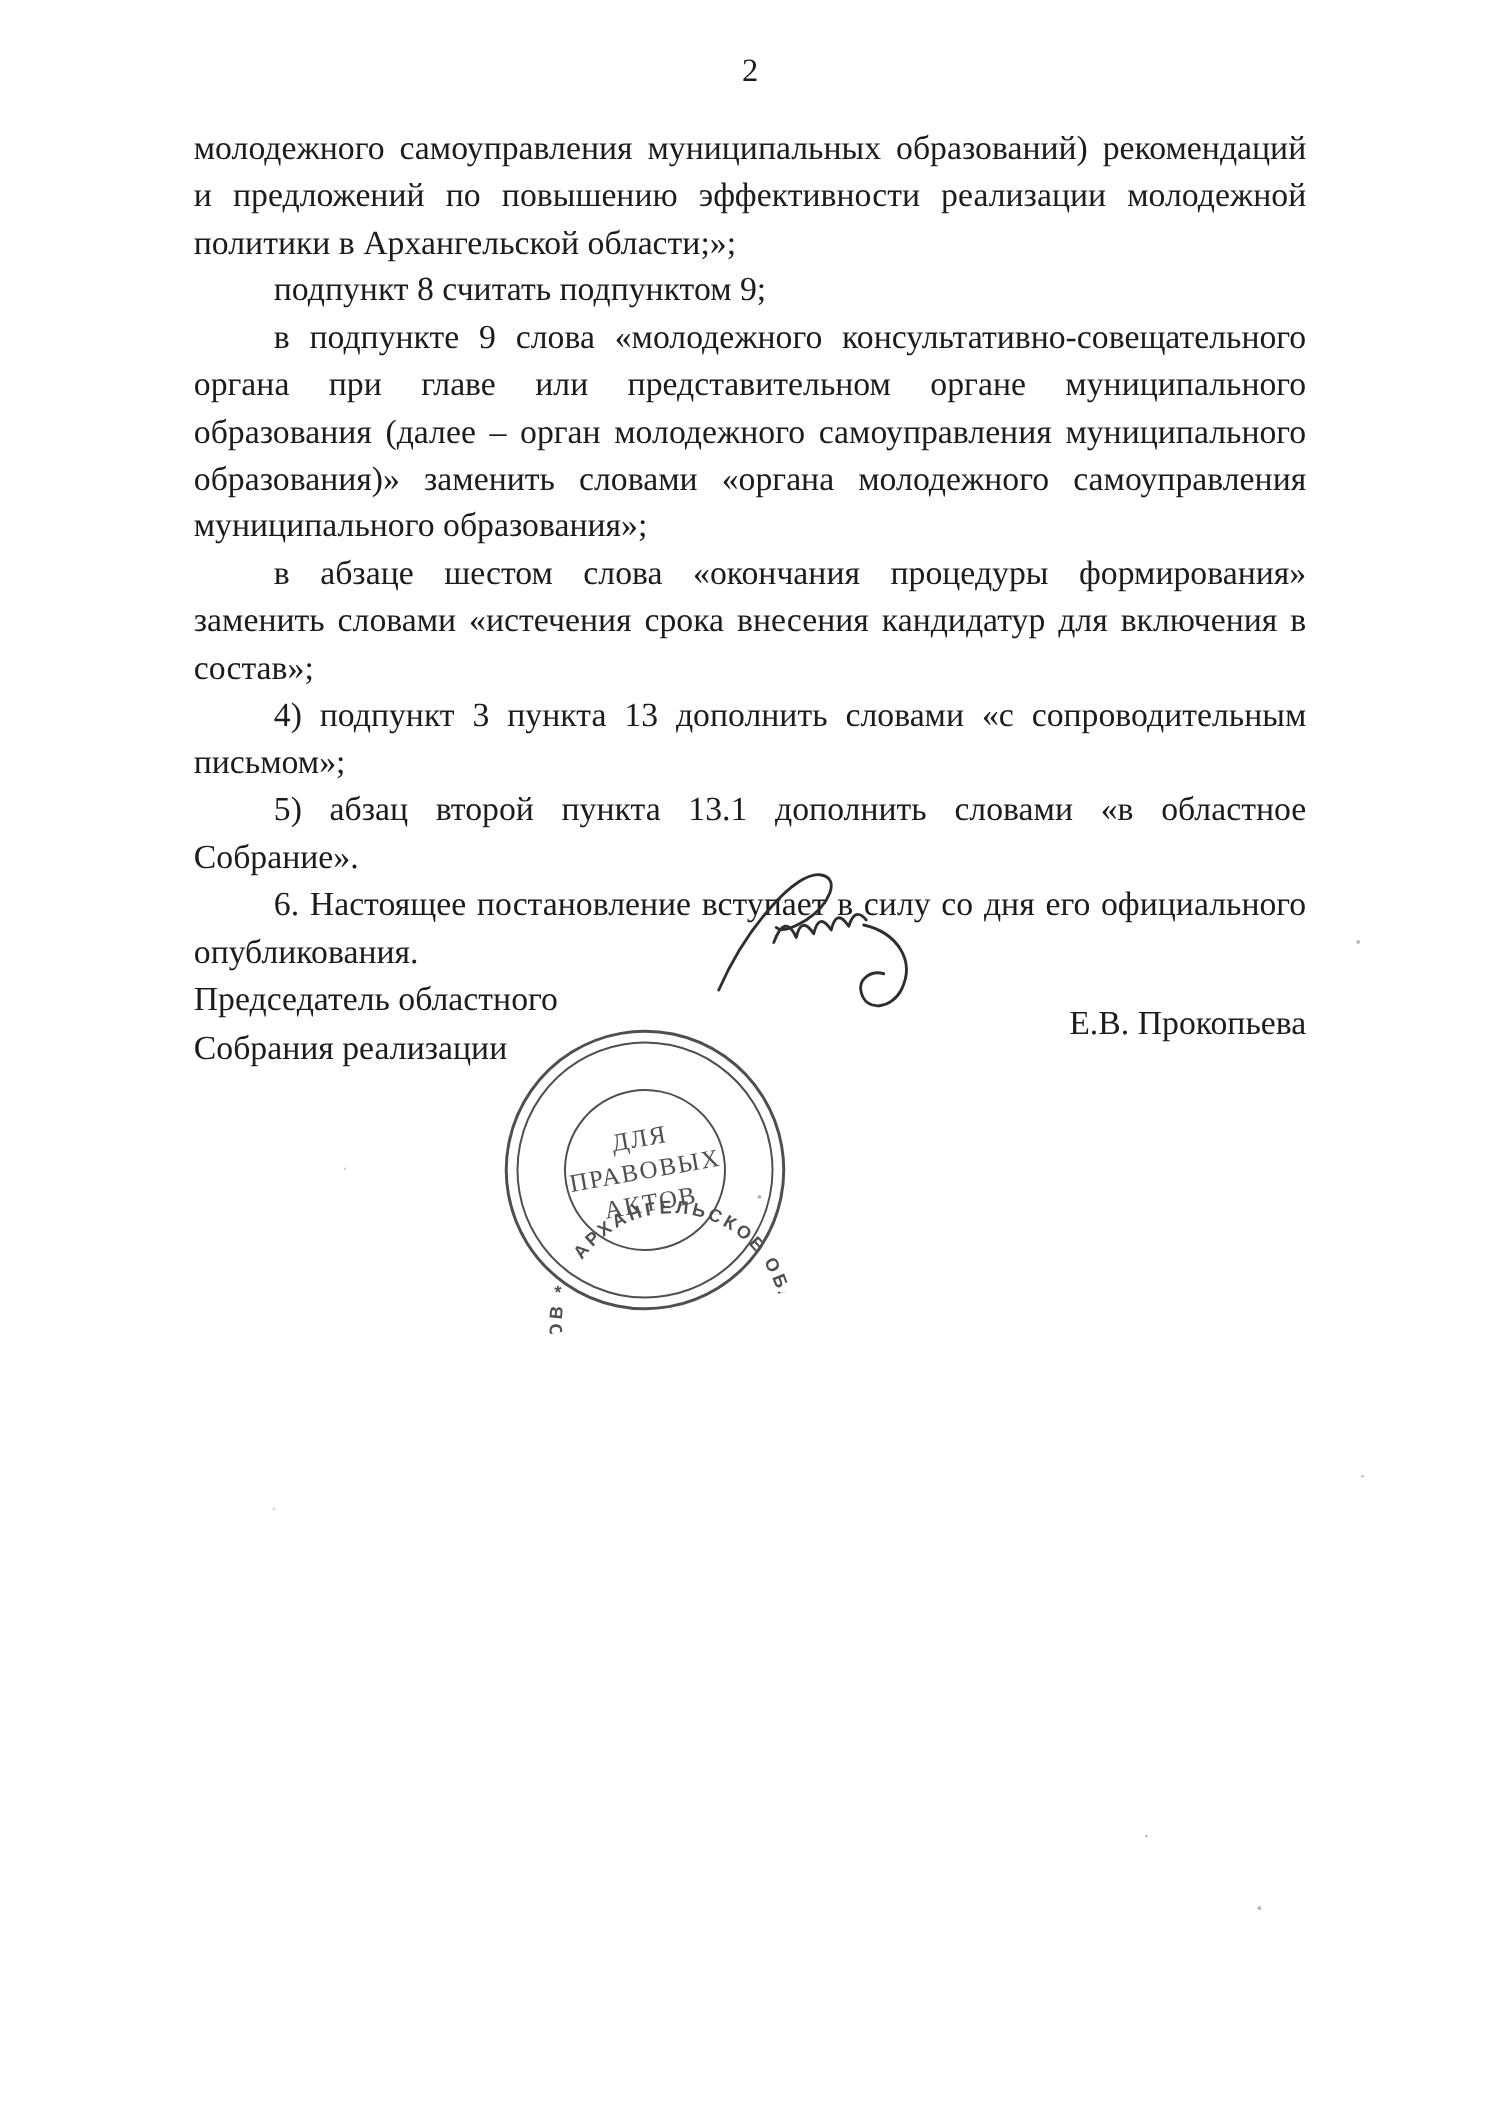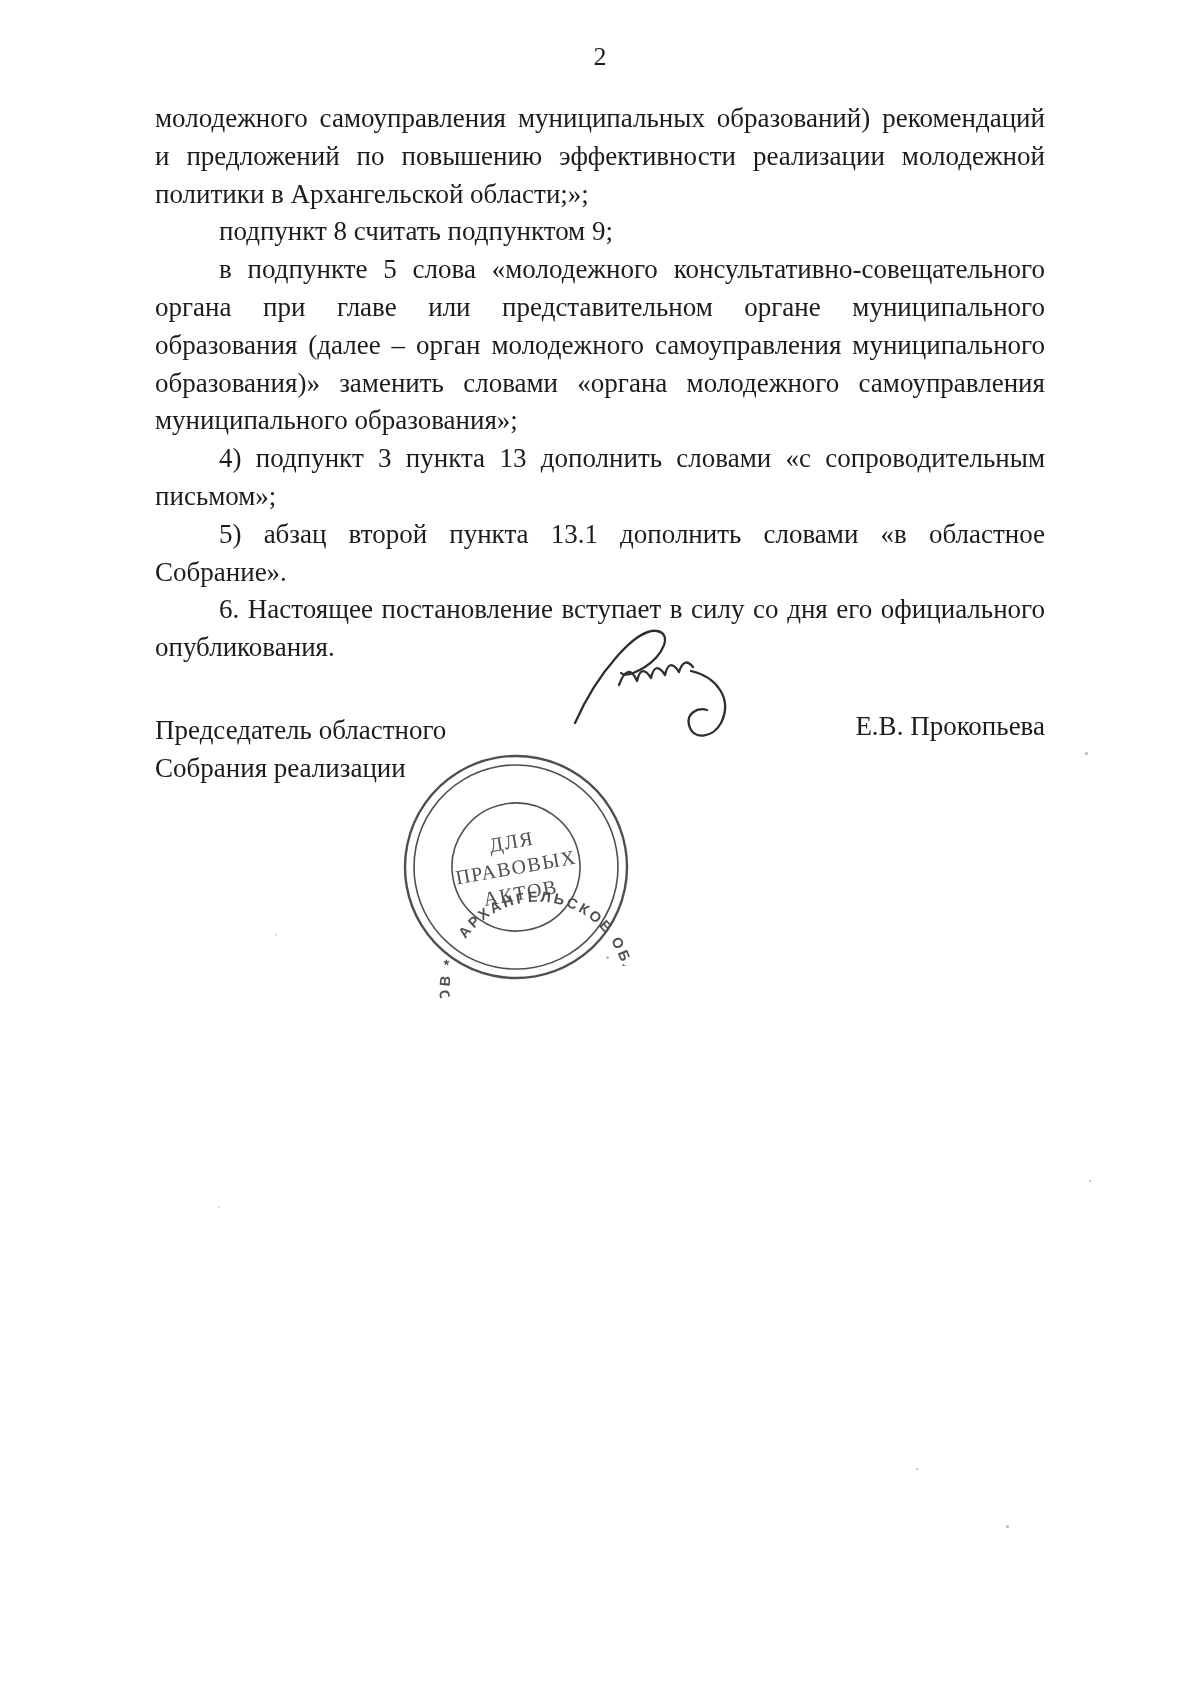--- a/index.html
+++ b/index.html
@@ -28,22 +28,21 @@
     line-height: 1.40;
     text-align: justify;
   }
   .para { margin: 0; text-indent: 64px; }
   .para.cont { text-indent: 0; }
 
   .sig-row {
     position: relative;
     display: flex;
     justify-content: space-between;
-    align-items: flex-start;
-    margin-top: 44px;
+    align-items: center;
     font-size: 27px;
   }
   .sig-left div { line-height: 1.42; white-space: nowrap; }
   .sig-name { white-space: nowrap; }
 
   .stamp-wrap {
     position: absolute;
     left: 245px;
     top: 40px;
     width: 232px;
@@ -106,21 +105,22 @@
 </head>
 <body>
 
 <div class="page">
 
   <div class="page-number">2</div>
 
   <div class="body-text">
     <p class="para cont">молодежного самоуправления муниципальных образований) рекомендаций и предложений по повышению эффективности реализации молодежной политики в Архангельской области;»;</p>
     <p class="para">подпункт 8 считать подпунктом 9;</p>
-    <p class="para">в подпункте 5 слова «молодежного консультативно-совещательного органа при главе или представительном органе муниципального образования (далее – орган молодежного самоуправления муниципального образования)» заменить словами «органа молодежного самоуправления муниципального образования»;</p>
+    <p class="para">в подпункте 9 слова «молодежного консультативно-совещательного органа при главе или представительном органе муниципального образования (далее – орган молодежного самоуправления муниципального образования)» заменить словами «органа молодежного самоуправления муниципального образования»;</p>
+    <p class="para">в абзаце шестом слова «окончания процедуры формирования» заменить словами «истечения срока внесения кандидатур для включения в состав»;</p>
     <p class="para">4) подпункт 3 пункта 13 дополнить словами «с сопроводительным письмом»;</p>
     <p class="para">5) абзац второй пункта 13.1 дополнить словами «в областное Собрание».</p>
     <p class="para">6. Настоящее постановление вступает в силу со дня его официального опубликования.</p>
   </div>
 
   <div class="sig-row">
     <div class="sig-left">
       <div>Председатель областного</div>
       <div>Собрания реализации</div>
     </div>

